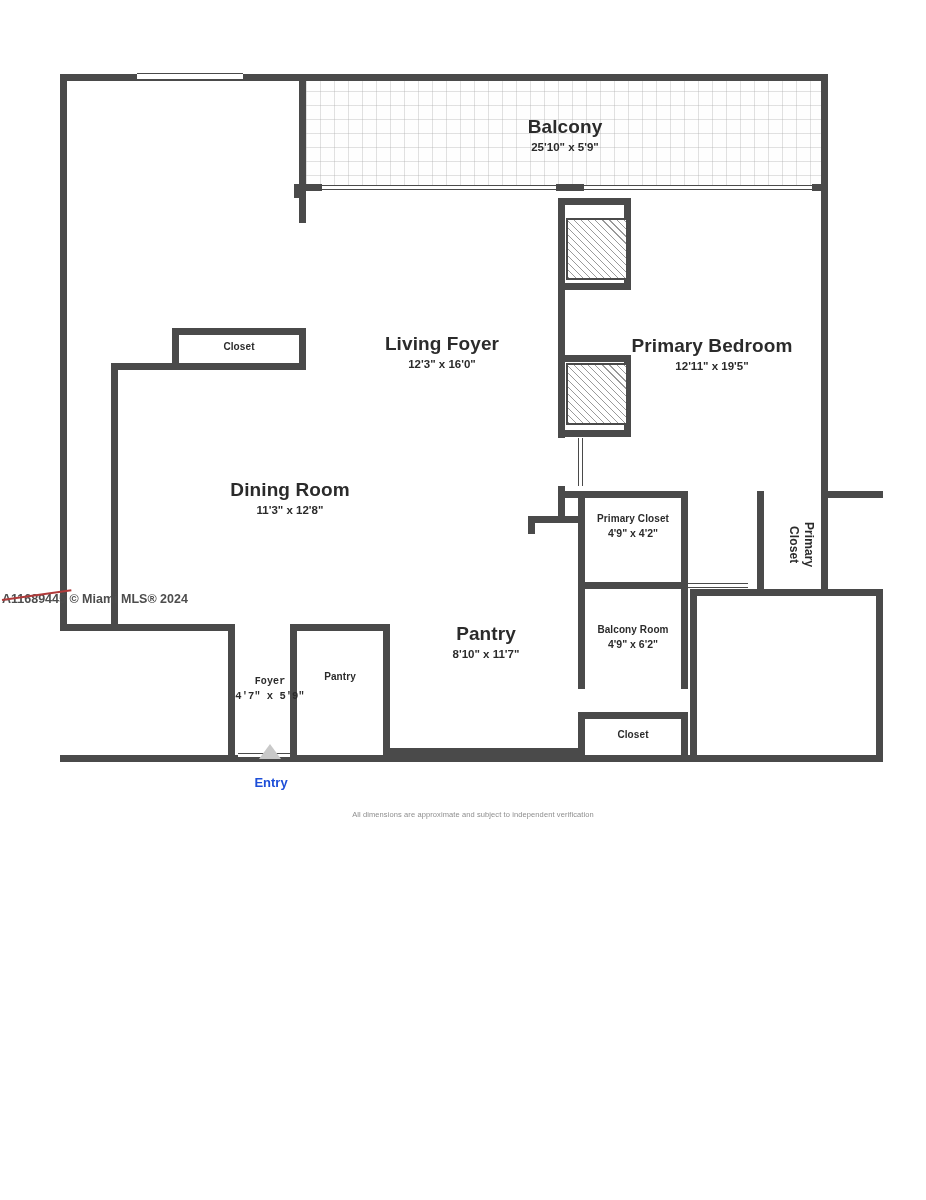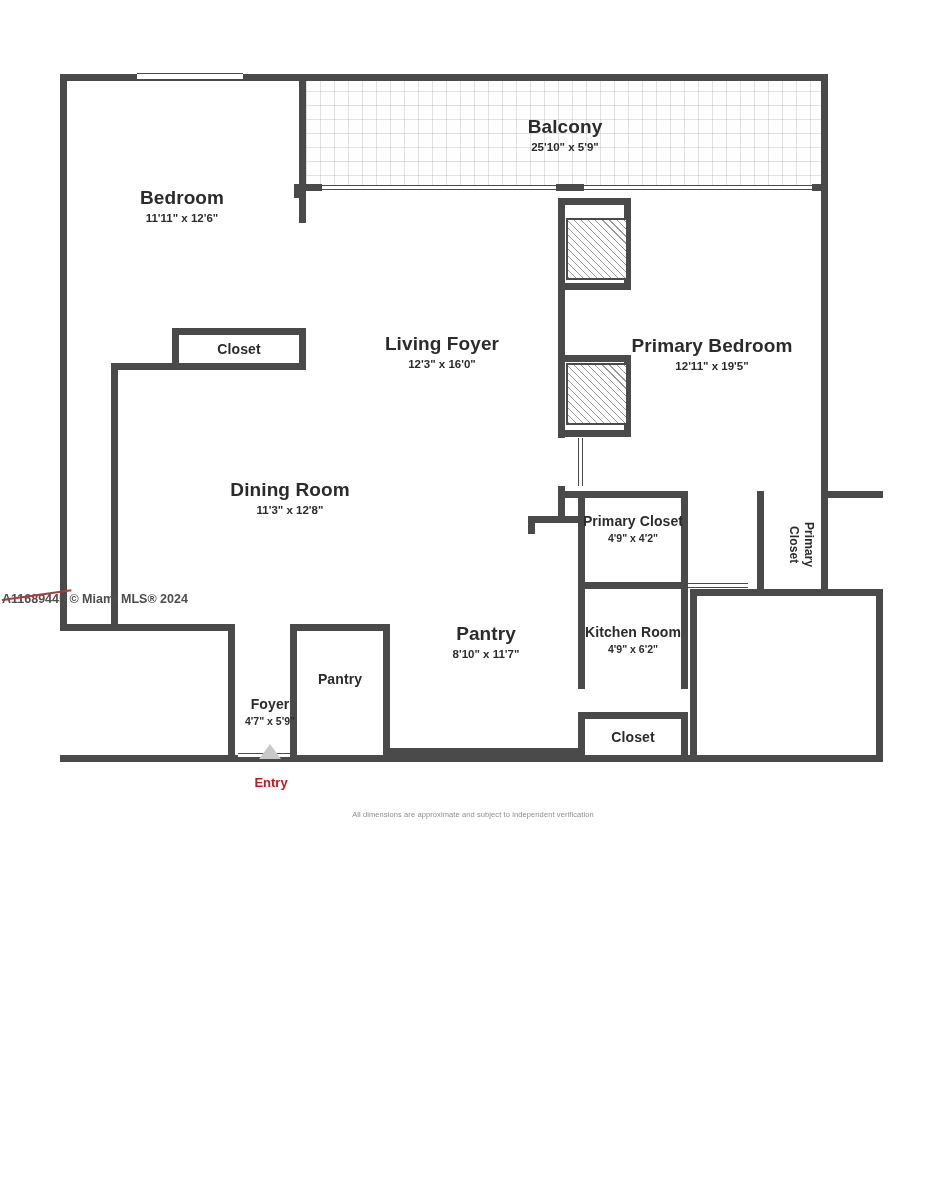--- a/index.html
+++ b/index.html
@@ -38,21 +38,21 @@
     font-weight: bold;
     font-size: 19px;
     letter-spacing: 0.1px;
   }
   .label .dims {
     display: block;
     font-weight: bold;
     font-size: 11.5px;
     margin-top: 1px;
   }
-  .label.small .name { font-size: 14px; }
+  .label.small .name { font-size: 10px; }
   .label.small .dims { font-size: 10.5px; }
   .label.vert {
     writing-mode: vertical-rl;
     text-orientation: mixed;
   }
   .label.vert .name { font-size: 12px; }
   .hatch {
     position: absolute;
     background-color: #ffffff;
     background-image: repeating-linear-gradient(
@@ -84,21 +84,21 @@
     width: 0;
     height: 0;
     border-left: 11px solid transparent;
     border-right: 11px solid transparent;
     border-bottom: 15px solid #c9c9c9;
   }
   .entry-label {
     position: absolute;
     font-size: 13px;
     font-weight: bold;
-    color: #b91c1c;
+    color: #1d4ed8;
     text-align: center;
   }
   .disclaimer {
     position: absolute;
     font-size: 7.5px;
     color: #8e8e8e;
     text-align: center;
     letter-spacing: 0.1px;
   }
   .watermark {
@@ -202,24 +202,20 @@
   <div class="wall" style="left:383px; top:748px; width:201px; height:7px;"></div>
 
   <div class="window" style="left:238px; top:753px; width:52px; height:5px;"></div>
   <div class="entry-arrow" style="left:259px; top:744px;"></div>
 
   <div class="label" style="left:475px; top:115px; width:180px;">
     <span class="name">Balcony</span>
     <span class="dims">25'10" x 5'9"</span>
   </div>
 
-  <div class="label" style="left:92px; top:186px; width:180px;">
-    <span class="name">Bedroom</span>
-    <span class="dims">11'11" x 12'6"</span>
-  </div>
 
   <div class="label small" style="left:182px; top:341px; width:114px;">
     <span class="name">Closet</span>
   </div>
 
   <div class="label" style="left:352px; top:332px; width:180px;">
     <span class="name">Living Foyer</span>
     <span class="dims">12'3" x 16'0"</span>
   </div>
 
@@ -241,27 +237,27 @@
   <div class="label vert small" style="left:782px; top:505px; height:80px; width:34px;">
     <span class="name">Primary Closet</span>
   </div>
 
   <div class="label" style="left:396px; top:622px; width:180px;">
     <span class="name">Pantry</span>
     <span class="dims">8'10" x 11'7"</span>
   </div>
 
   <div class="label small" style="left:581px; top:624px; width:104px;">
-    <span class="name">Kitchen Room</span>
+    <span class="name">Balcony Room</span>
     <span class="dims">4'9" x 6'2"</span>
   </div>
 
 
 
-  <div class="label small" style="left:222px; top:696px; width:96px;">
+  <div class="label small" style="left:222px; top:676px; width:96px;font-family:Liberation Mono, monospace;">
     <span class="name">Foyer</span>
     <span class="dims">4'7" x 5'9"</span>
   </div>
 
   <div class="label small" style="left:300px; top:671px; width:80px;">
     <span class="name">Pantry</span>
   </div>
 
   <div class="label small" style="left:582px; top:729px; width:102px;">
     <span class="name">Closet</span>

